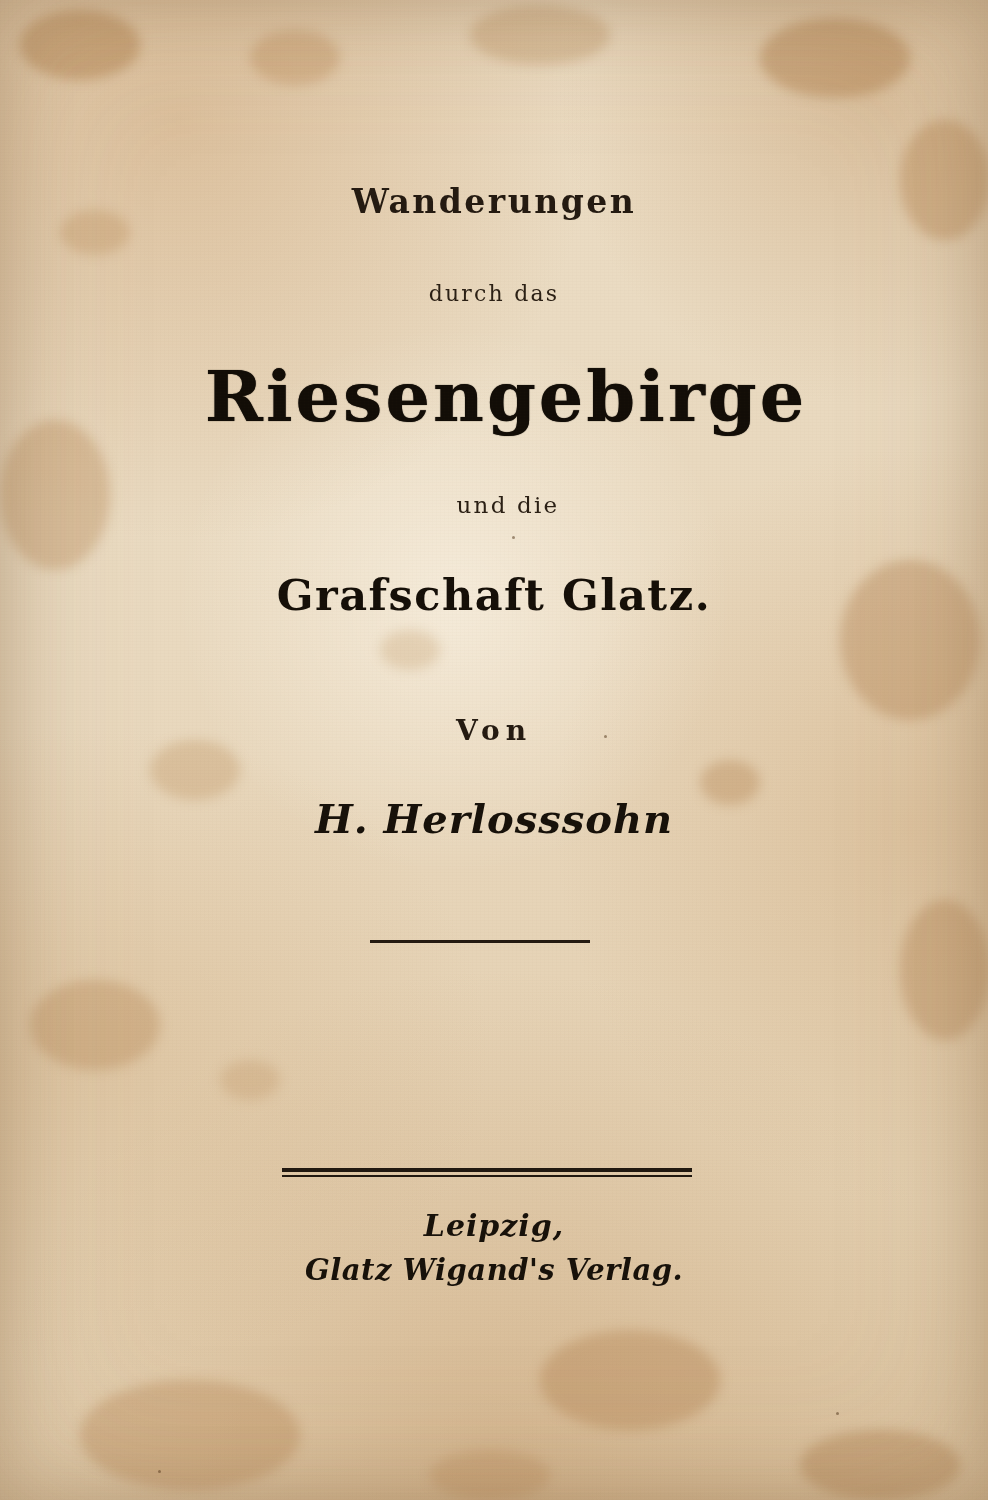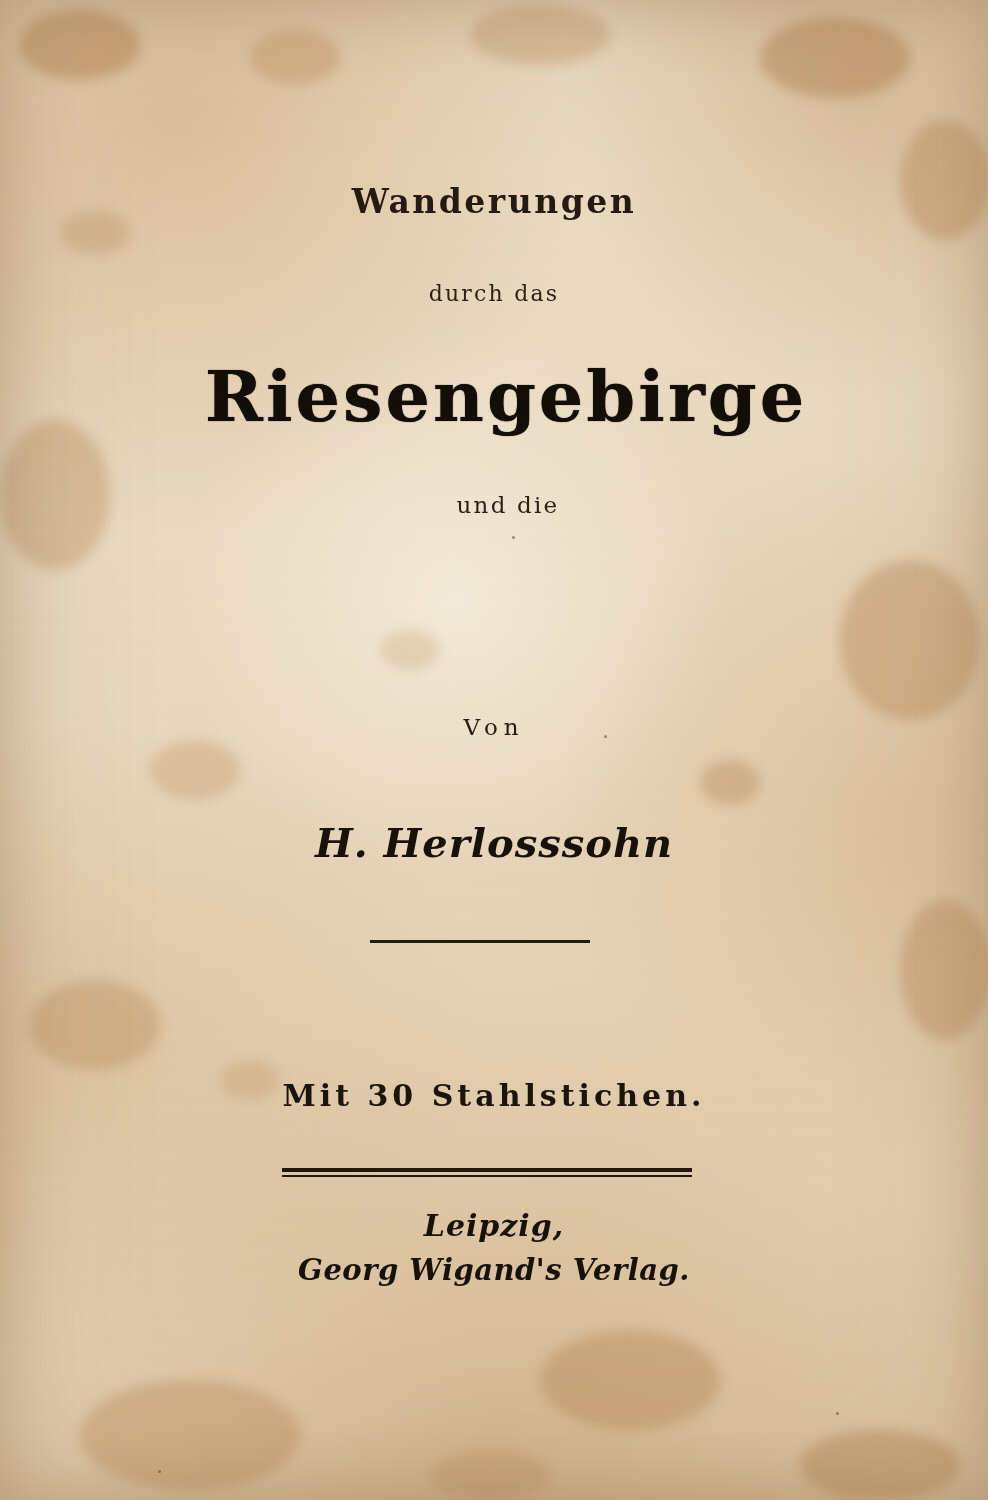--- a/index.html
+++ b/index.html
@@ -103,36 +103,35 @@
     top: 570px; left: 0; right: 0;
     font-size: 43px;
     letter-spacing: 1.5px;
     font-weight: 900;
     font-family: "DejaVu Serif", serif;
     color: #150f08;
   }
   .line-von {
     position: absolute;
     top: 714px; left: 0; right: 0;
-    font-size: 23px;
+    font-size: 28px;
     letter-spacing: 6px;
-    font-weight: 400;
+    font-weight: 700;
     font-family: "DejaVu Serif", serif;
     color: #241a11;
   }
   .line-author {
     position: absolute;
     top: 795px; left: 0; right: 0;
     font-size: 40px;
     letter-spacing: 1px;
     font-weight: 700;
     font-style: italic;
     font-family: "DejaVu Serif", serif;
     color: #17110a;
-    margin-top: 24px;
   }
   .rule-thin {
     position: absolute;
     top: 940px;
     left: 370px;
     width: 220px;
     height: 3px;
     background: #241a11;
   }
   .line-stiche {
@@ -215,35 +214,35 @@
   <div class="content">
 
     <div class="line-wander">Wanderungen</div>
 
     <div class="line-durch">durch das</div>
 
     <div class="line-riesen">Riesengebirge</div>
 
     <div class="line-unddie">und die</div>
 
+    <div class="line-grafschaft">Grafschaft Glatz.</div>
 
     <div class="line-von">Von</div>
 
     <div class="line-author">H. Herlosssohn</div>
 
     <div class="rule-thin"></div>
 
-    <div class="line-stiche">Mit 30 Stahlstichen.</div>
 
     <div class="rule-double">
       <div class="r1"></div>
       <div class="r2"></div>
     </div>
 
     <div class="line-city">Leipzig,</div>
 
-    <div class="line-publisher">Georg Wigand's Verlag.</div>
+    <div class="line-publisher">Glatz Wigand's Verlag.</div>
 
   </div>
 
   <div class="grain"></div>
   <div class="edge-shadow"></div>
 </div>
 
 </body></html>

